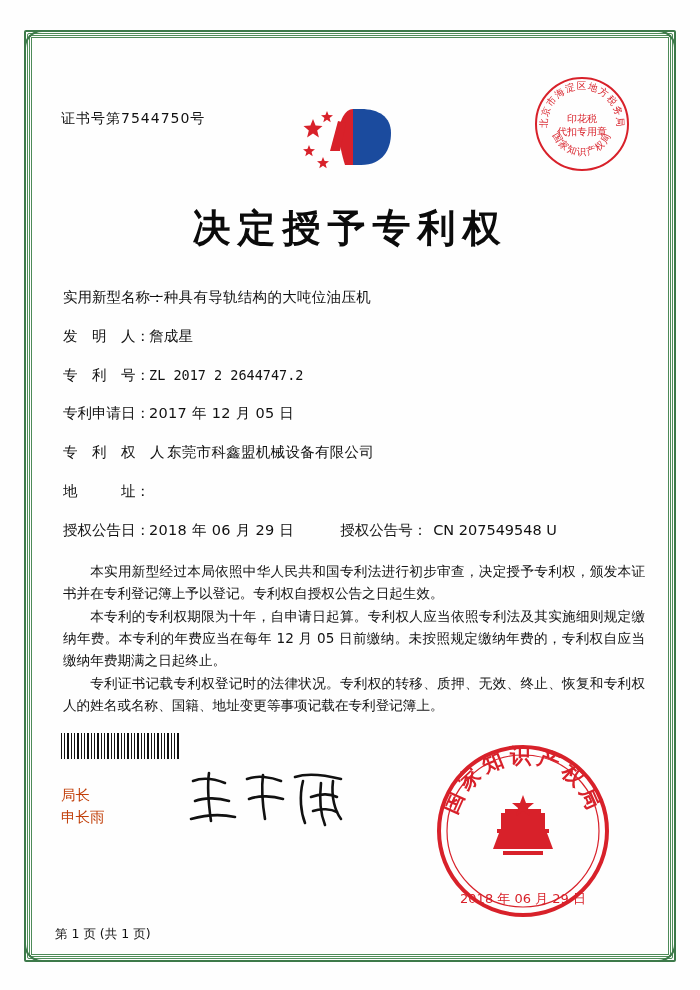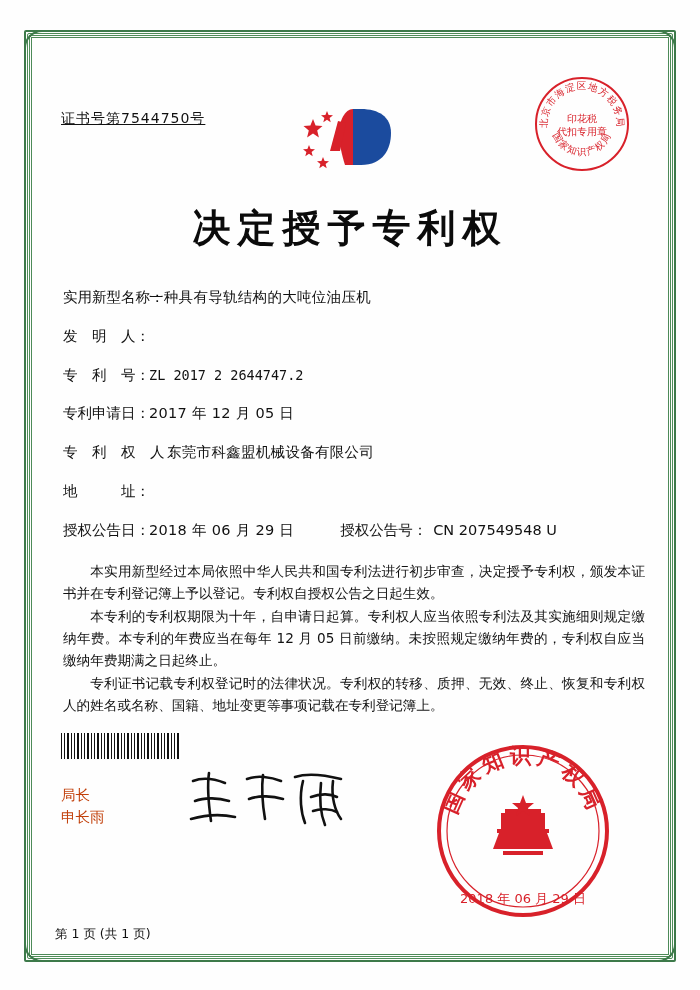--- a/index.html
+++ b/index.html
@@ -44,21 +44,20 @@
   
   .content{
     position:absolute;
     left:55px;top:55px;right:55px;bottom:55px;
   }
   .cert-no{
     position:absolute;left:6px;top:55px;
     font-size:14px;color:#111;
     font-family:"DejaVu Sans","Liberation Sans",sans-serif;
     letter-spacing:1px;
-    text-decoration:underline;
   }
   
   .logo{
     position:absolute;left:228px;top:48px;width:120px;height:78px;
   }
   .logo svg{display:block;}
 
   
   .stamp-top{
     position:absolute;right:16px;top:22px;
@@ -209,20 +208,21 @@
 
     <div class="fields">
 
       <div class="row">
         <div class="lbl">实用新型名称：</div>
         <div class="val">一种具有导轨结构的大吨位油压机</div>
       </div>
 
       <div class="row">
         <div class="lbl">发　明　人：</div>
+        <div class="val">詹成星</div>
       </div>
 
       <div class="row">
         <div class="lbl">专　利　号：</div>
         <div class="val mono">ZL 2017 2 2644747.2</div>
       </div>
 
       <div class="row">
         <div class="lbl">专利申请日：</div>
         <div class="val">2017 年 12 月 05 日</div>

